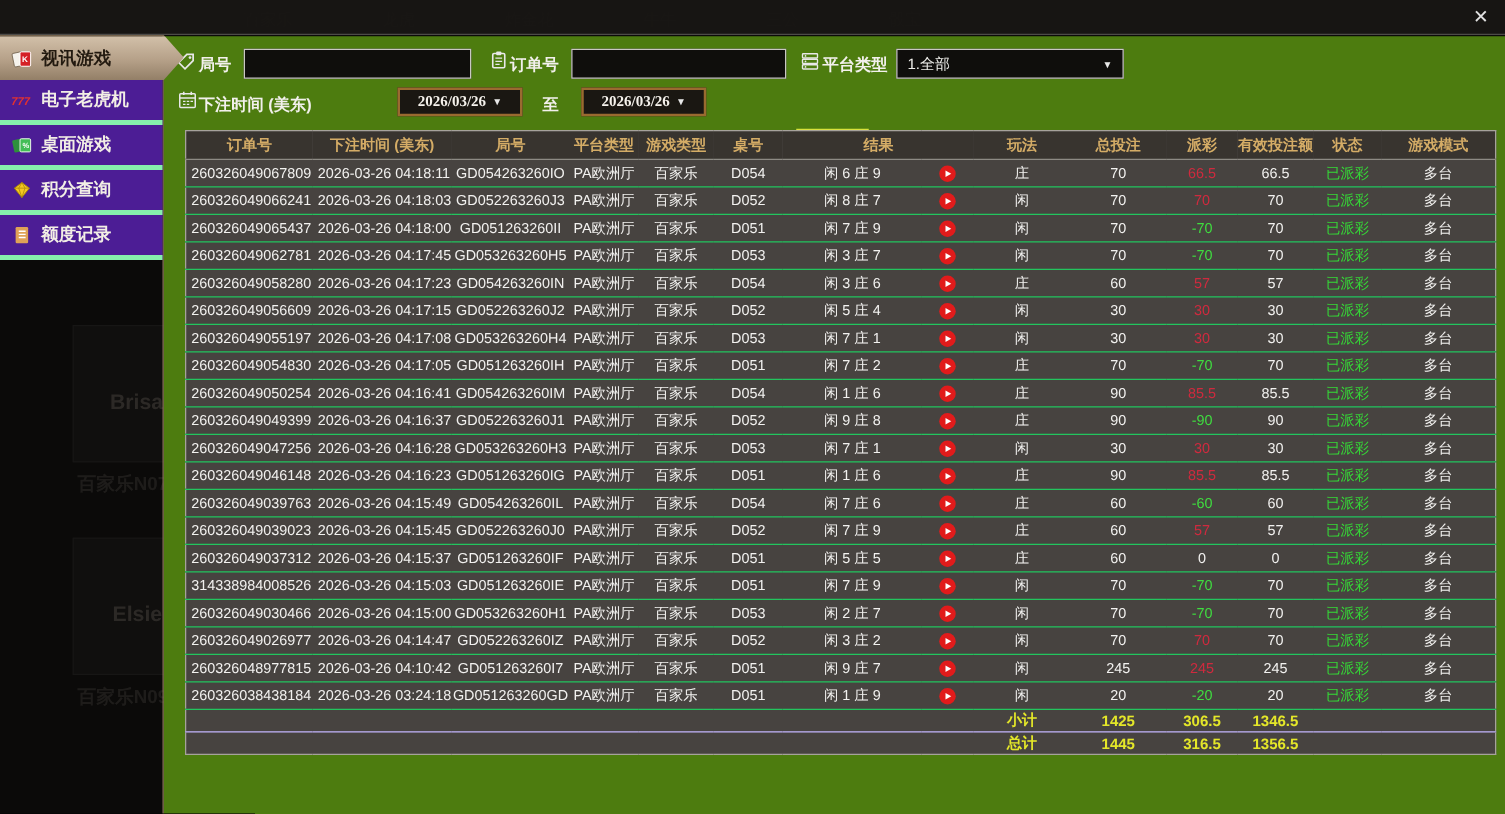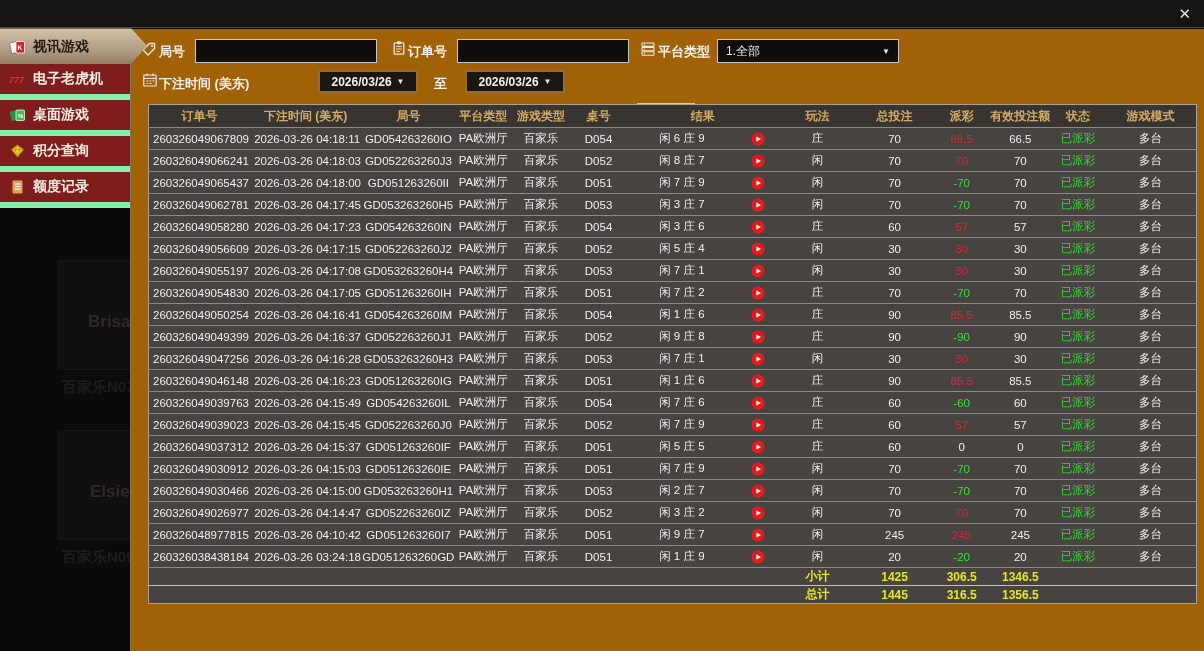--- a/index.html
+++ b/index.html
@@ -21,37 +21,37 @@
   .bc0 { top:260px; height:110px; } .bc1 { top:430px; height:110px; }
   
   .titlebar { position:absolute; left:0; top:0; width:1204px; height:28px;
     background:rgba(24,22,20,0.97); border-bottom:1px solid #4d4b48; z-index:5; }
   .title { position:absolute; left:9px; top:5px; font-size:15px; font-weight:normal; color:#f4f2ef; letter-spacing:1px;margin-top:48px; }
   .close-btn { position:absolute; right:13px; top:5px; font-size:15px; color:#e2e2e2; cursor:pointer; line-height:18px; }
   
   .side-line { position:absolute; left:130px; top:28px; width:1px; height:623px; background:#8a745a; z-index:6; }
   .sidebar { position:absolute; left:0; top:28px; width:148px; z-index:7; }
   .side-item { width:130px; height:36px; display:flex; align-items:center; gap:7px; padding-left:9px;
-    background:#7f1d1d; color:#f2eee5; font-size:14px; font-weight:bold;
-    border-bottom:6px solid #86efac; cursor:pointer; }
+    background:#4c1d95; color:#f2eee5; font-size:14px; font-weight:bold;
+    border-bottom:4px solid #86efac; cursor:pointer; }
   .side-item:first-child { border-top:1px solid #74614a; }
   .side-item.active { width:147px;
     background:linear-gradient(180deg,#d2c0a9 0%,#b5a088 55%,#937f67 100%);
     color:#231a10; border-bottom:none;
     clip-path:polygon(0 0,calc(100% - 16px) 0,100% 50%,calc(100% - 16px) 100%,0 100%); }
   .side-item .ico { width:17px; height:16px; flex:0 0 17px; }
   
-  .main { position:absolute; left:131px; top:29px; width:1073px; height:622px; background:#a16207; z-index:5; }
+  .main { position:absolute; left:131px; top:29px; width:1073px; height:622px; background:#4d7c0f; z-index:5; }
   .flabel { position:absolute; font-size:13px; font-weight:bold; color:#f2f0ec; white-space:nowrap; }
   .ficon { position:absolute; width:16px; height:16px; }
   .tinput { position:absolute; height:24px; background:#0f0e0c; border:1px solid #c9c7c3;
     color:#eee; font-size:12px; padding:0 5px; outline:none; }
   .dateselect { position:absolute; height:23px; width:100px; background:#1a1712; border:2px solid #9a6a30;
     display:flex; align-items:center; justify-content:center; gap:5px;
-    font-size:12px; font-weight:bold; color:#f5f2ec; cursor:pointer; }
+    font-size:12px; font-weight:bold; color:#f5f2ec; cursor:pointer;font-family:Liberation Serif, serif; }
   .dateselect .arr, .pselect .arr { font-size:8px; color:#e8e8e8; }
   .pselect { position:absolute; height:24px; width:182px; background:#0f0e0c; border:1px solid #c9c7c3;
     display:flex; align-items:center; padding:0 8px; font-size:12px; color:#eeeeea; cursor:pointer; }
   .pselect .arr { margin-left:auto; }
   .query-btn { position:absolute; height:25px; width:58px;
     background:linear-gradient(180deg,#a3d23f,#6faf1e); border:1px solid #d8e23c;
     display:flex; align-items:center; justify-content:center; gap:3px;
     color:#fff; font-size:13px; font-weight:bold; cursor:pointer; }
   
   .bet-table { position:absolute; left:17px; top:75px; width:1049px;
@@ -574,21 +574,21 @@
       </span>
     </td>
     <td>庄</td>
     <td>60</td>
     <td class="payout zero">0</td>
     <td>0</td>
     <td class="status">已派彩</td>
     <td>多台</td>
   </tr>
           <tr>
-    <td class="l">260326049030912</td>
+    <td class="l">314338984008526</td>
     <td class="l">2026-03-26 04:15:03</td>
     <td>GD051263260IE</td>
     <td>PA欧洲厅</td>
     <td>百家乐</td>
     <td>D051</td>
     <td>闲 7 庄 9</td>
     <td class="playcell">
       <span>
         <svg width="14" height="14" viewBox="0 0 14 14">
           <circle cx="7" cy="7" r="6.6" fill="#e11b1b"></circle>

